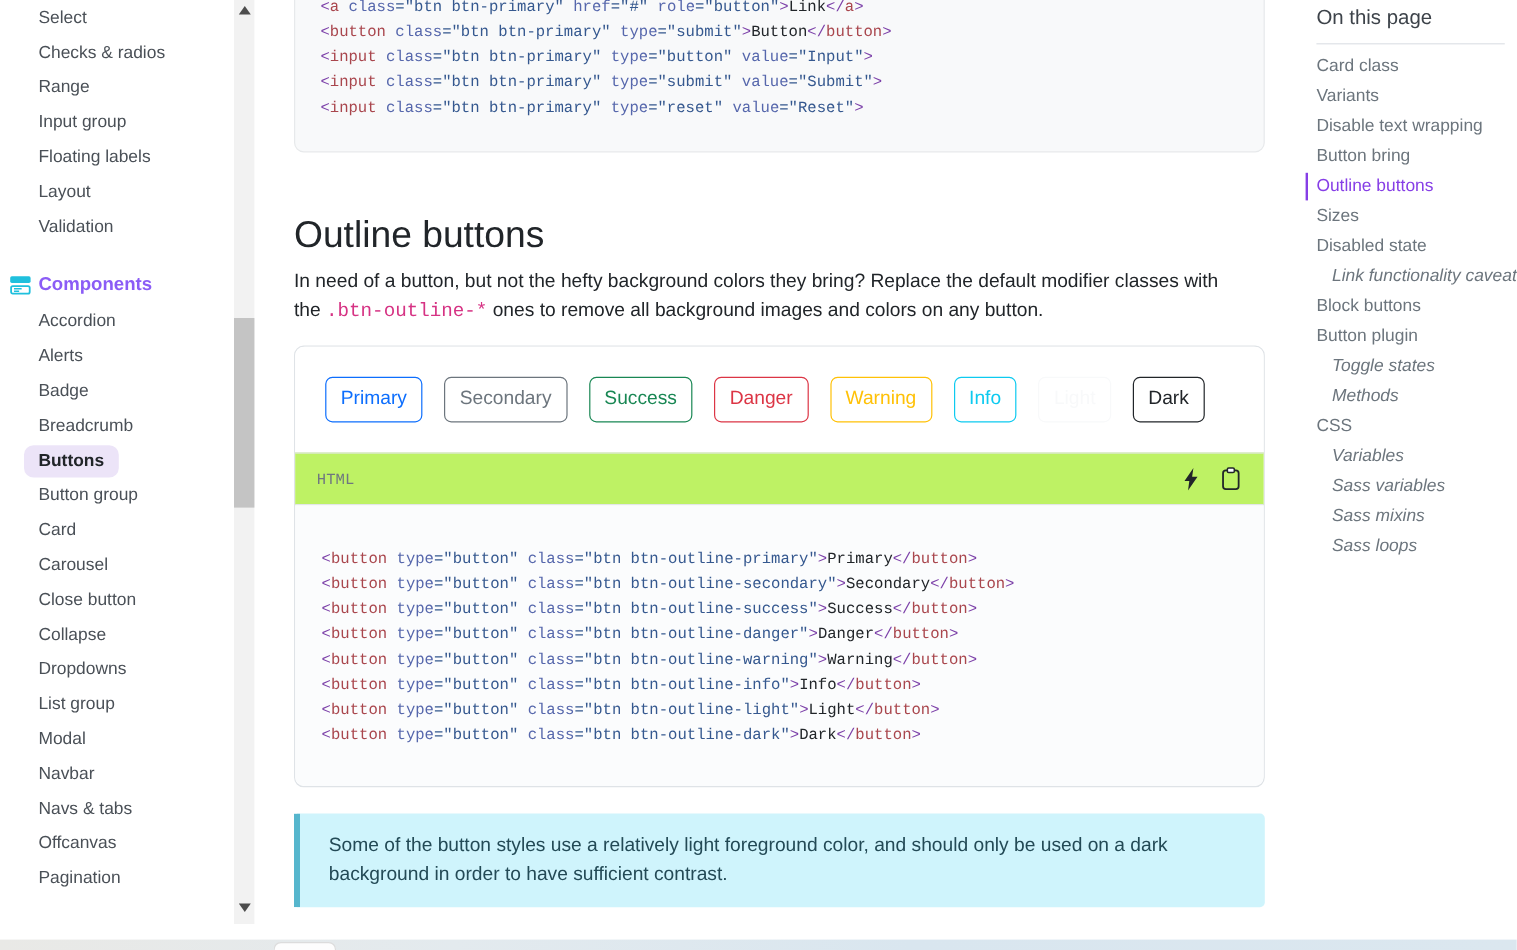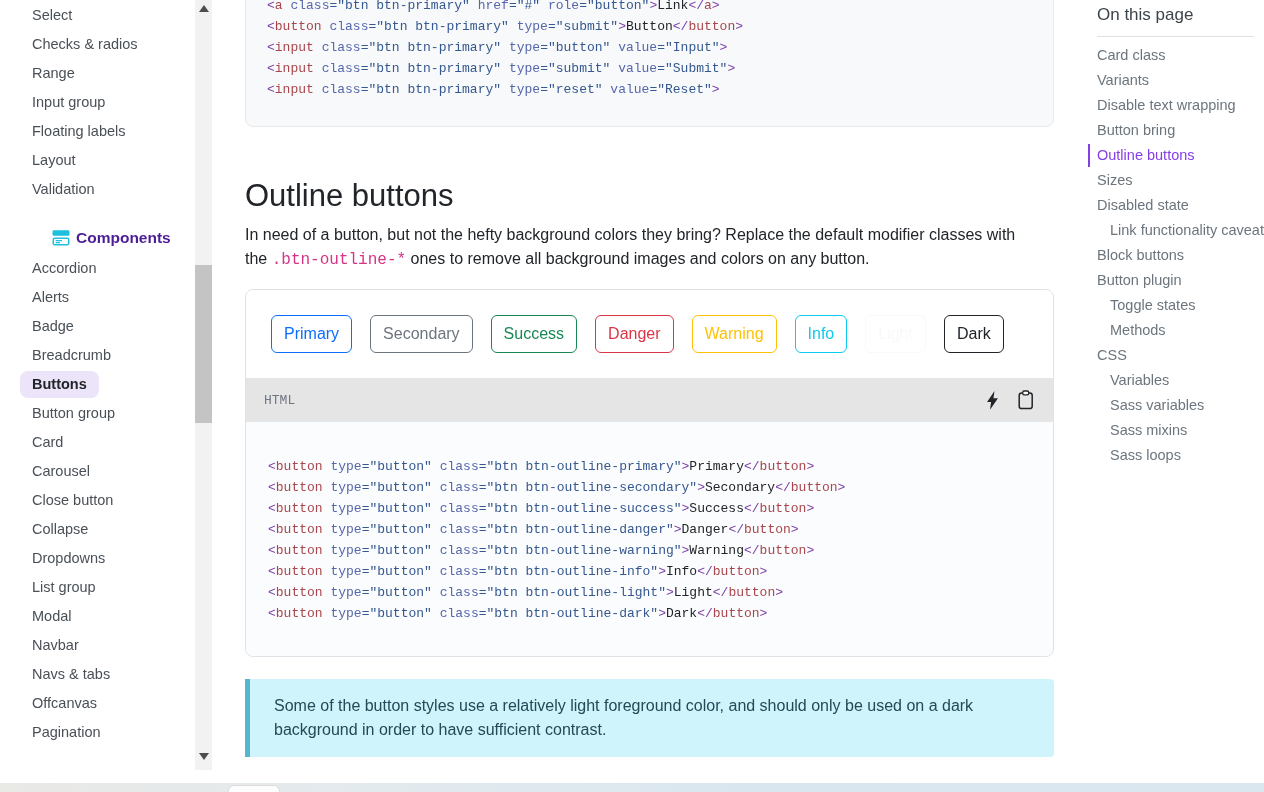--- a/index.html
+++ b/index.html
@@ -6,21 +6,21 @@
   html,body { width:1264px; height:792px; overflow:hidden; background:#fff;
     font-family:"Liberation Sans", sans-serif; color:#212529; }
   .app { position:relative; width:1082px; height:792px; }
 
   
   .sidebar-left { position:absolute; left:0; top:0; width:212px; height:772px; background:#fff; }
   .sb-nav { padding-top:1px; }
   .sb-item { padding:7px 8px 7px 32px; font-size:14.5px; line-height:15px; color:#4a5057; cursor:pointer; white-space:nowrap; }
   .sb-item .pill { display:inline-block; }
   .sb-item.active .pill { background:#ece4f8; border-radius:8px; padding:6px 12px; margin:-6px 0 -6px -12px; font-weight:700; color:#212529; }
-  .sb-header { margin-top:18px; padding:8px 8px 8px 32px; font-size:15.5px; line-height:16px; font-weight:700; color:#4c1d95; position:relative; white-space:nowrap;margin-left:44px; }
+  .sb-header { margin-top:18px; padding:8px 8px 8px 32px; font-size:15.5px; line-height:16px; font-weight:700; color:#8b5cf6; position:relative; white-space:nowrap; }
   .sb-icon { position:absolute; left:8px; top:7px; width:18px; height:17px; }
 
   .sb-scrollbar { position:absolute; right:0; top:0; width:17px; height:770px; background:#f2f2f2; }
   .sb-arrow { position:absolute; left:0; width:17px; height:17px; display:flex; align-items:center; justify-content:center; cursor:pointer; }
   .sb-arrow.up { top:0; }
   .sb-arrow.down { top:748px; }
   .tri-up { width:0; height:0; border-left:5px solid transparent; border-right:5px solid transparent; border-bottom:7px solid #4d4d4d; }
   .tri-down { width:0; height:0; border-left:5px solid transparent; border-right:5px solid transparent; border-top:7px solid #4d4d4d; }
   .sb-thumb { position:absolute; left:0; top:265px; width:17px; height:158px; background:#c4c4c4; cursor:pointer; }
 
@@ -38,34 +38,34 @@
   .top-code-card { position:relative; margin-top:-16px; background:#f8f9fa; border:1px solid #e7e9eb; border-radius:8px; padding:10px 12px 26px 21px; }
 
   .page-title { margin-top:50px; font-size:31px; line-height:38px; font-weight:500; color:#212529; }
   .desc { margin-top:8px; font-size:16px; line-height:24px; color:#212529; max-width:790px; }
   .inline-code { font-family:"Liberation Mono","DejaVu Sans Mono",monospace; font-size:16px; color:#d63384; }
 
   .example-group { margin-top:17px; border:1px solid #dfe3e7; border-radius:8px; background:#fff; }
   .example-area { padding:25px 25px; border-radius:8px 8px 0 0; background:#fff; display:flex; gap:18px; flex-wrap:wrap; }
   .ex-btn { font-family:inherit; font-size:16px; line-height:24px; padding:6px 12px; background:#fff; border:1px solid; border-radius:6px; cursor:pointer; }
 
-  .snippet-toolbar { display:flex; align-items:center; background:#e5e5e5; border-top:1px solid #e3e6e9; border-bottom:1px solid #e3e6e9; padding:11px 18px; height:44px; }
+  .snippet-toolbar { display:flex; align-items:center; background:#bef264; border-top:1px solid #e3e6e9; border-bottom:1px solid #e3e6e9; padding:11px 18px; height:44px; }
   .snippet-lang { font-family:"Liberation Mono","DejaVu Sans Mono",monospace; font-size:13px; color:#6f7780; }
   .toolbar-icons { margin-left:auto; display:flex; gap:16px; align-items:center; }
   .icon-btn { background:none; border:none; padding:0; cursor:pointer; width:18px; height:20px; display:flex; align-items:center; justify-content:center; }
   .snippet-code { background:#fbfcfd; padding:34px 16px 32px 22px; border-radius:0 0 8px 8px; }
 
   .callout { margin-top:22px; background:#cff4fc; border-left:5px solid #56b6cd; border-radius:0 4px 4px 0; padding:15px 24px; font-size:16px; line-height:24px; color:#234a56; }
 
   
   .sidebar-right { position:absolute; left:1088px; top:0; width:172px; }
   .toc-title { margin:4px 6px 0 9px; padding-bottom:10px; font-size:17px; line-height:22px; color:#3d434a; border-bottom:1px solid #dee2e6; }
   .toc-list { margin-top:6px; }
   .toc-item { position:relative; padding:5px 0 5px 9px; font-size:14.5px; line-height:15px; color:#6c757d; cursor:pointer; white-space:nowrap; }
-  .toc-item.indent { padding-left:22px; }
+  .toc-item.indent { padding-left:22px;font-style:italic; }
   .toc-item.active { color:#863ee6; }
   .toc-item.active::before { content:""; position:absolute; left:0; top:1px; bottom:1px; width:2px; background:#863ee6; }
 
   
   .bottom-strip { position:absolute; left:0; top:783px; width:1264px; height:9px; background:linear-gradient(90deg,#e9e9e6 0%,#e3eaee 30%,#d9e6ef 60%,#dbe7ef 100%); }
   .strip-box { position:absolute; left:228px; top:785px; width:52px; height:8px; background:#fdfdfd; border:1px solid #dcdcdc; border-bottom:none; border-radius:6px 6px 0 0; }
 </style>
 </head>
 <body>
 

